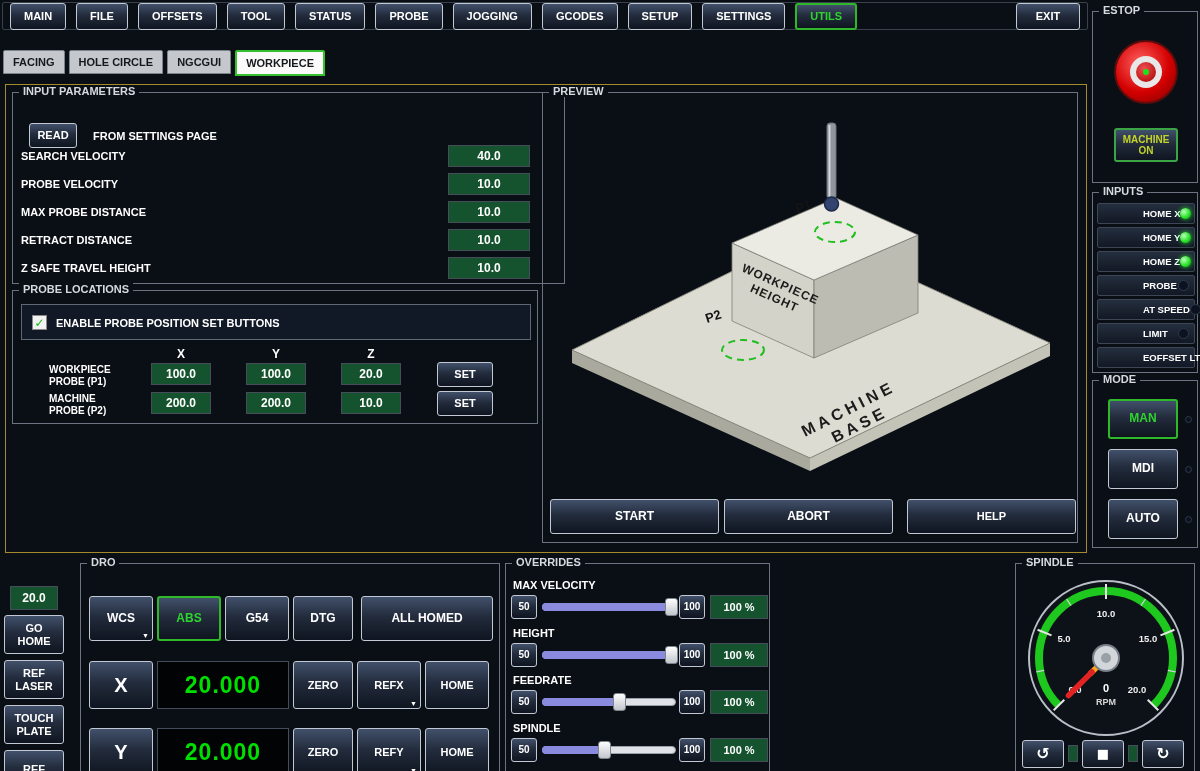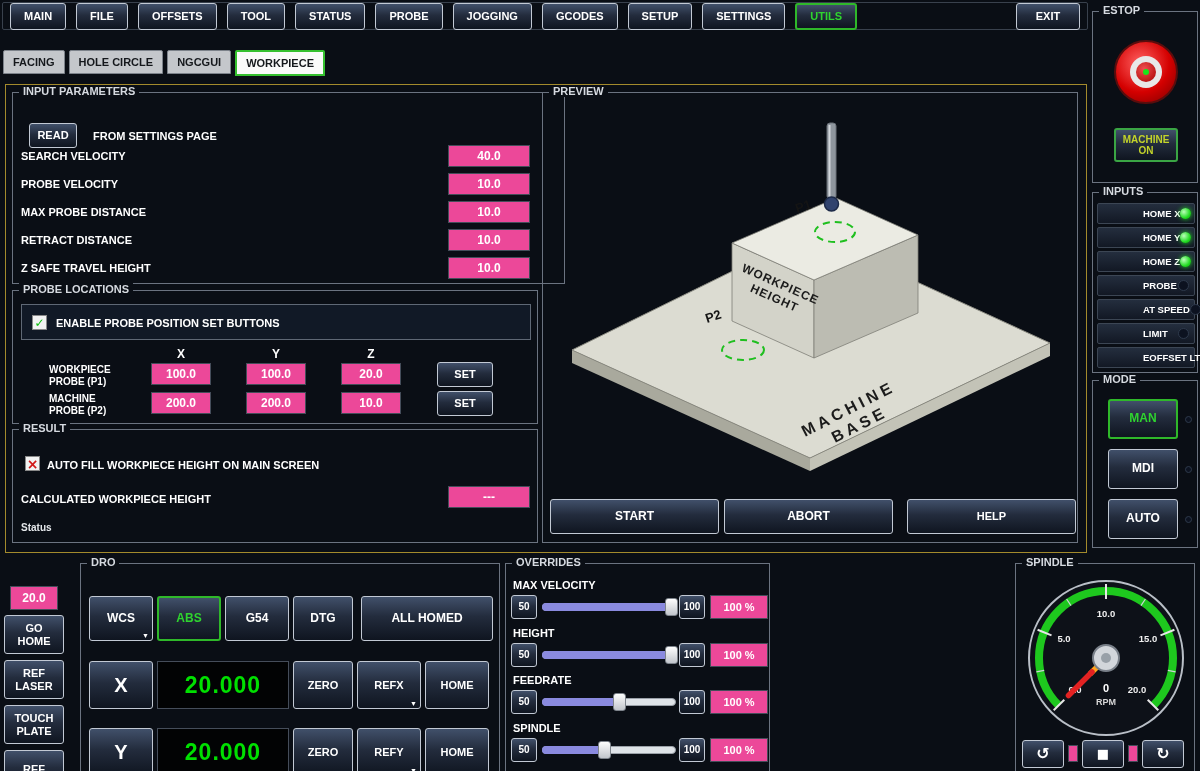--- a/index.html
+++ b/index.html
@@ -3,21 +3,21 @@
 <meta charset="utf-8">
 <style>
   *{margin:0;padding:0;box-sizing:border-box;}
   html,body{background:#05070c;font-family:"Liberation Sans",sans-serif;}
   #app{position:relative;width:1200px;height:771px;background:#0a0e15;overflow:hidden;color:#fff;}
   .btn{position:relative;display:flex;align-items:center;justify-content:center;flex-direction:column;text-align:center;
        background:linear-gradient(180deg,#41506a 0%,#232c3d 45%,#0f1520 100%);
        border:1px solid #c2c9d4;border-radius:3px;color:#fff;font-weight:700;font-size:11px;line-height:1.15;cursor:default;}
   .btn.grn{color:#2fd32f;border:2px solid #2fb82a;}
   .btn.menu{height:27px;padding:0 13px;}
-  .blackbox{display:flex;align-items:center;justify-content:center;background:#ec4899;border:1px solid #454d5a;color:#fff;font-weight:700;font-size:12px;}
+  .blackbox{display:flex;align-items:center;justify-content:center;background:#14532d;border:1px solid #454d5a;color:#fff;font-weight:700;font-size:12px;}
   .grp{position:absolute;border:1px solid #6b7380;}
   .gtitle{position:absolute;top:-8px;left:6px;background:#0a0e15;padding:0 4px;font-size:11px;font-weight:700;color:#d6dae0;white-space:nowrap;}
   .lbl{position:absolute;font-size:11px;font-weight:700;color:#fff;white-space:nowrap;}
   .led{border-radius:50%;width:11px;height:11px;flex:none;}
   .led.on{background:radial-gradient(circle at 35% 35%,#baffba,#22dd22 60%,#0b8f0b);box-shadow:0 0 5px rgba(40,255,40,.8);}
   .led.off{background:#0c1220;border:1px solid #2e3a4c;}
   .caret{position:absolute;right:3px;bottom:1px;font-size:7px;color:#fff;line-height:1;}
   .cb{position:absolute;width:15px;height:15px;background:#f2f2f2;border:1px solid #888;display:flex;align-items:center;justify-content:center;
       font-size:12px;font-weight:700;font-family:"DejaVu Sans","Liberation Sans",sans-serif;line-height:1;}
   .cb.green{color:#0bbd0b;}
@@ -122,30 +122,20 @@
     <div class="btn" style="position:absolute;left:424px;top:71px;width:56px;height:25px">SET</div>
 
     <div class="lbl" style="left:36px;top:102px;font-size:10px">MACHINE</div>
     <div class="lbl" style="left:36px;top:114px;font-size:10px">PROBE (P2)</div>
     <div class="blackbox" style="position:absolute;left:138px;top:101px;width:60px;height:22px">200.0</div>
     <div class="blackbox" style="position:absolute;left:233px;top:101px;width:60px;height:22px">200.0</div>
     <div class="blackbox" style="position:absolute;left:328px;top:101px;width:60px;height:22px">10.0</div>
     <div class="btn" style="position:absolute;left:424px;top:100px;width:56px;height:25px">SET</div>
   </div>
 
-  <div class="grp" style="left:12px;top:429px;width:526px;height:114px">
-    <div class="gtitle">RESULT</div>
-    <div class="cb red" style="left:12px;top:26px">
-      <span>×</span>
-    </div>
-    <div class="lbl" style="left:34px;top:29px">AUTO FILL WORKPIECE HEIGHT ON MAIN SCREEN</div>
-    <div class="lbl" style="left:8px;top:63px">CALCULATED WORKPIECE HEIGHT</div>
-    <div class="blackbox" style="position:absolute;left:435px;top:56px;width:82px;height:22px">---</div>
-    <div class="lbl" style="left:8px;top:92px;font-size:10px;color:#e4e7ea">Status</div>
-  </div>
 
   <div class="grp" style="left:542px;top:92px;width:536px;height:451px">
     <div class="gtitle">PREVIEW</div>
 
     <svg viewBox="0 0 528 386" style="position:absolute;left:4px;top:12px;width:528px;height:386px">
       <polygon points="25,245 263,353 263,366 25,258" fill="#a9a99d"></polygon>
       <polygon points="263,353 503,238 503,251 263,366" fill="#c3c3b7"></polygon>
       <polygon points="25,245 263,128 503,238 263,353" fill="#dcdcd2" stroke="#8a8a80" stroke-width="1"></polygon>
       <g transform="translate(258,332) rotate(-27)" fill="#1b1b1b" font-family="Liberation Sans,sans-serif" font-size="16" font-weight="bold" letter-spacing="4">
         <text x="0" y="0">MACHINE</text>

